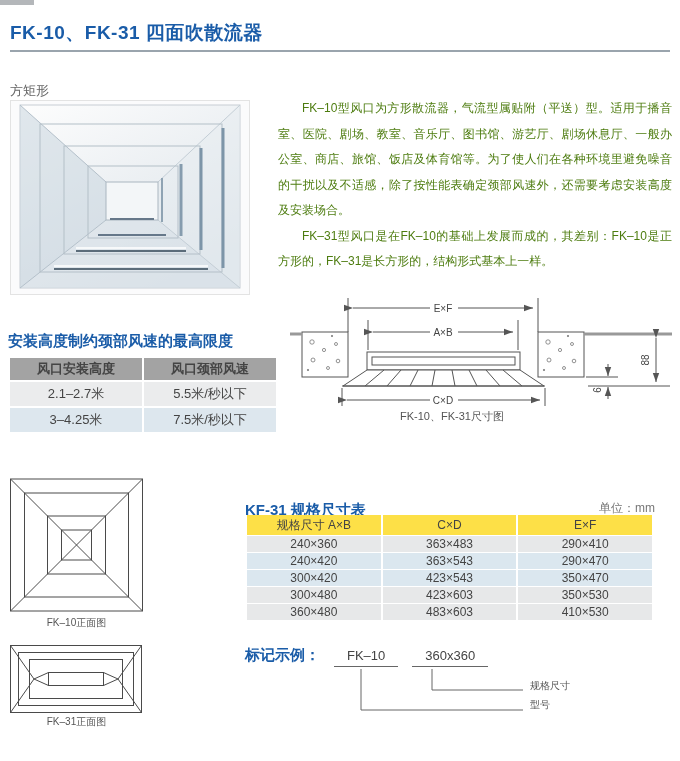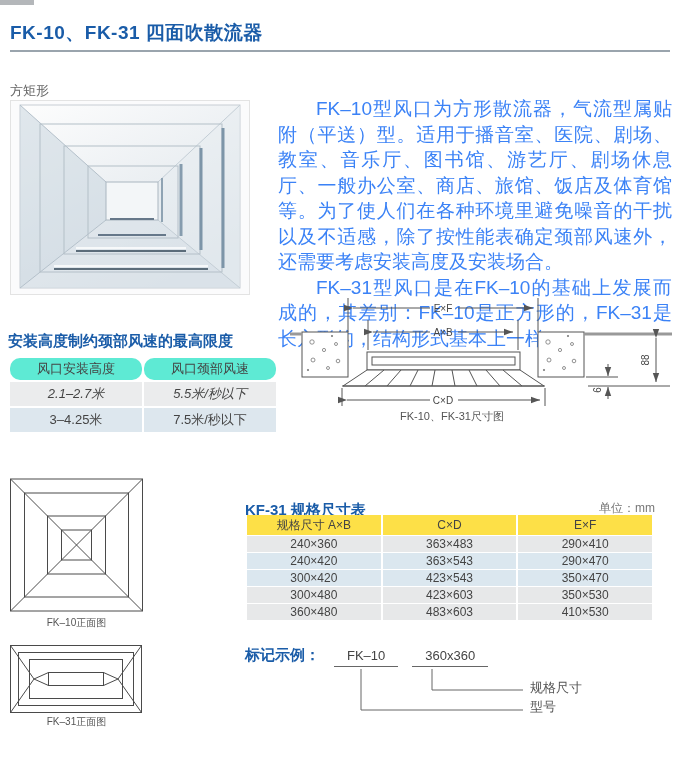--- a/index.html
+++ b/index.html
@@ -3,49 +3,49 @@
 <meta charset="utf-8">
 <style>
   html,body{margin:0;padding:0;background:#fff;}
   .page{position:relative;width:680px;height:761px;background:#fff;overflow:hidden;
         font-family:"Liberation Sans","DejaVu Sans",sans-serif;color:#333;}
   .artifact{position:absolute;left:0;top:0;width:34px;height:5px;background:#b4b7ba;}
   .title{position:absolute;left:10px;top:20px;font-size:19px;font-weight:bold;color:#1a5ca8;letter-spacing:.5px;}
   .rule{position:absolute;left:10px;top:50px;width:660px;height:2px;background:#9aa4ad;}
   .shape-label{position:absolute;left:10px;top:82px;font-size:13px;color:#666;}
   .photo{position:absolute;left:10px;top:100px;width:240px;height:195px;}
-  .intro{position:absolute;left:278px;top:96px;width:394px;font-size:19px;line-height:25.5px;
-         color:#3b82f6;text-align:justify;}
+  .intro{position:absolute;left:278px;top:96px;width:394px;font-size:12px;line-height:25.5px;
+         color:#4d7c0f;text-align:justify;}
   .intro p{margin:0;text-indent:2em;}
   .sec-title{position:absolute;font-size:15px;font-weight:bold;color:#1a5ca8;}
   .limit-title{left:8px;top:332px;}
   .limit-table{position:absolute;left:8px;top:356px;width:270px;border-collapse:separate;border-spacing:2px;
                font-size:13px;color:#444;table-layout:fixed;}
-  .limit-table th{background:#5eead4;font-weight:normal;height:20px;border-radius:10px;}
-  .limit-table tr.r0 td{background:#ebeced;height:22px;text-align:center;font-style:italic;}
+  .limit-table th{background:#a3a3a3;font-weight:bold;height:20px;}
+  .limit-table tr.r0 td{background:#ebeced;height:22px;text-align:center;}
   .limit-table tr.r1 td{background:#dde7ee;height:22px;text-align:center;}
   .dimfig{position:absolute;left:290px;top:288px;width:388px;height:135px;}
   .fk10fig{position:absolute;left:10px;top:478px;width:133px;height:134px;}
   .cap{position:absolute;font-size:10px;color:#555;text-align:center;}
   .fk10cap{left:10px;top:616px;width:133px;}
   .fk31fig{position:absolute;left:10px;top:645px;width:132px;height:68px;}
   .fk31cap{left:10px;top:715px;width:133px;}
   .spec-title{left:245px;top:501px;}
   .unit{position:absolute;left:555px;top:500px;width:100px;font-size:12px;color:#777;text-align:right;}
   .spec-table{position:absolute;left:245px;top:514px;width:409px;border-collapse:separate;border-spacing:2px 1px;
               font-size:12px;color:#444;table-layout:fixed;}
   .spec-table th{background:#fde047;font-weight:normal;height:18px;}
   .spec-table td{height:14px;text-align:center;}
   .spec-table tr.g td{background:#e7e8e9;}
   .spec-table tr.b td{background:#dbe7ef;}
   .marking{position:absolute;left:245px;top:646px;display:flex;align-items:baseline;}
   .marking .mk-label{font-size:15px;font-weight:bold;color:#1a5ca8;}
   .marking .mk-item{font-size:13px;color:#444;border-bottom:1px solid #666;padding:0 13px 3px;margin-left:14px;text-align:center;}
   .mark-lines{position:absolute;left:245px;top:669px;width:290px;height:50px;}
-  .mk-ann{position:absolute;font-size:13px;color:#555;}
+  .mk-ann{position:absolute;font-size:10px;color:#555;}
   .ann-size{left:530px;top:679px;}
   .ann-model{left:530px;top:698px;text-align:center;}
 </style>
 </head>
 <body>
 
 <div class="page">
 
   <div class="artifact"></div>
 

